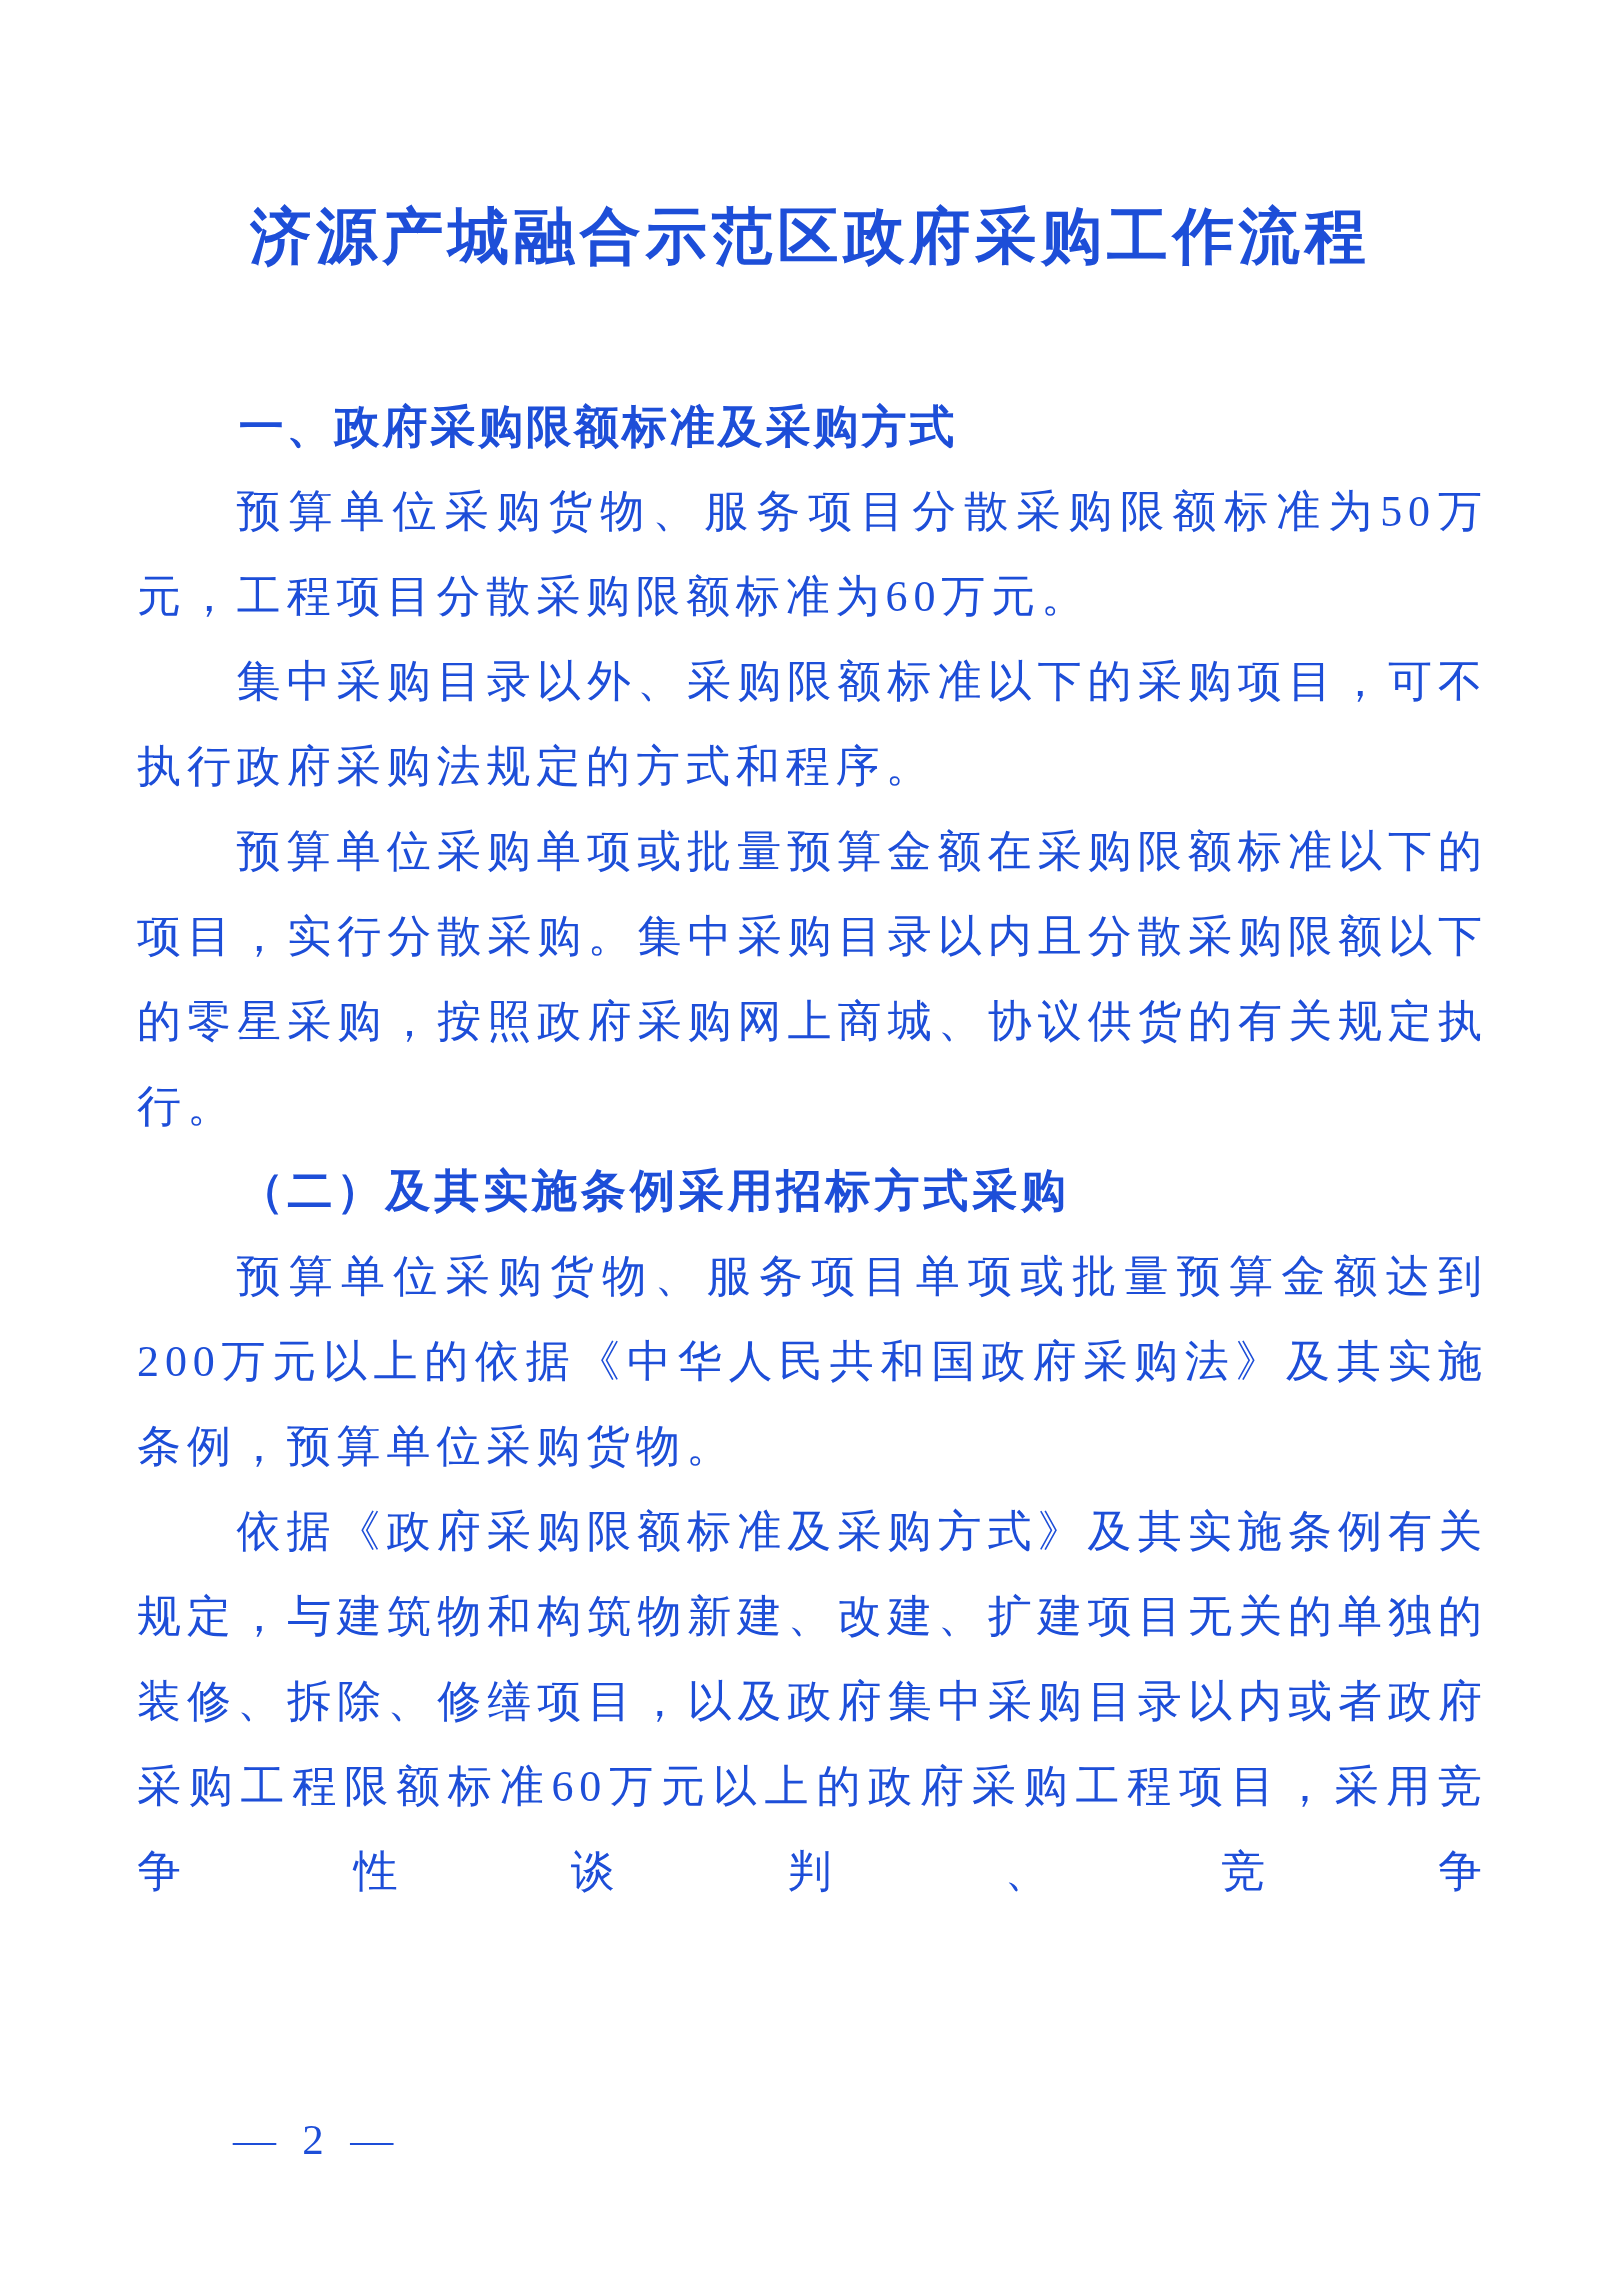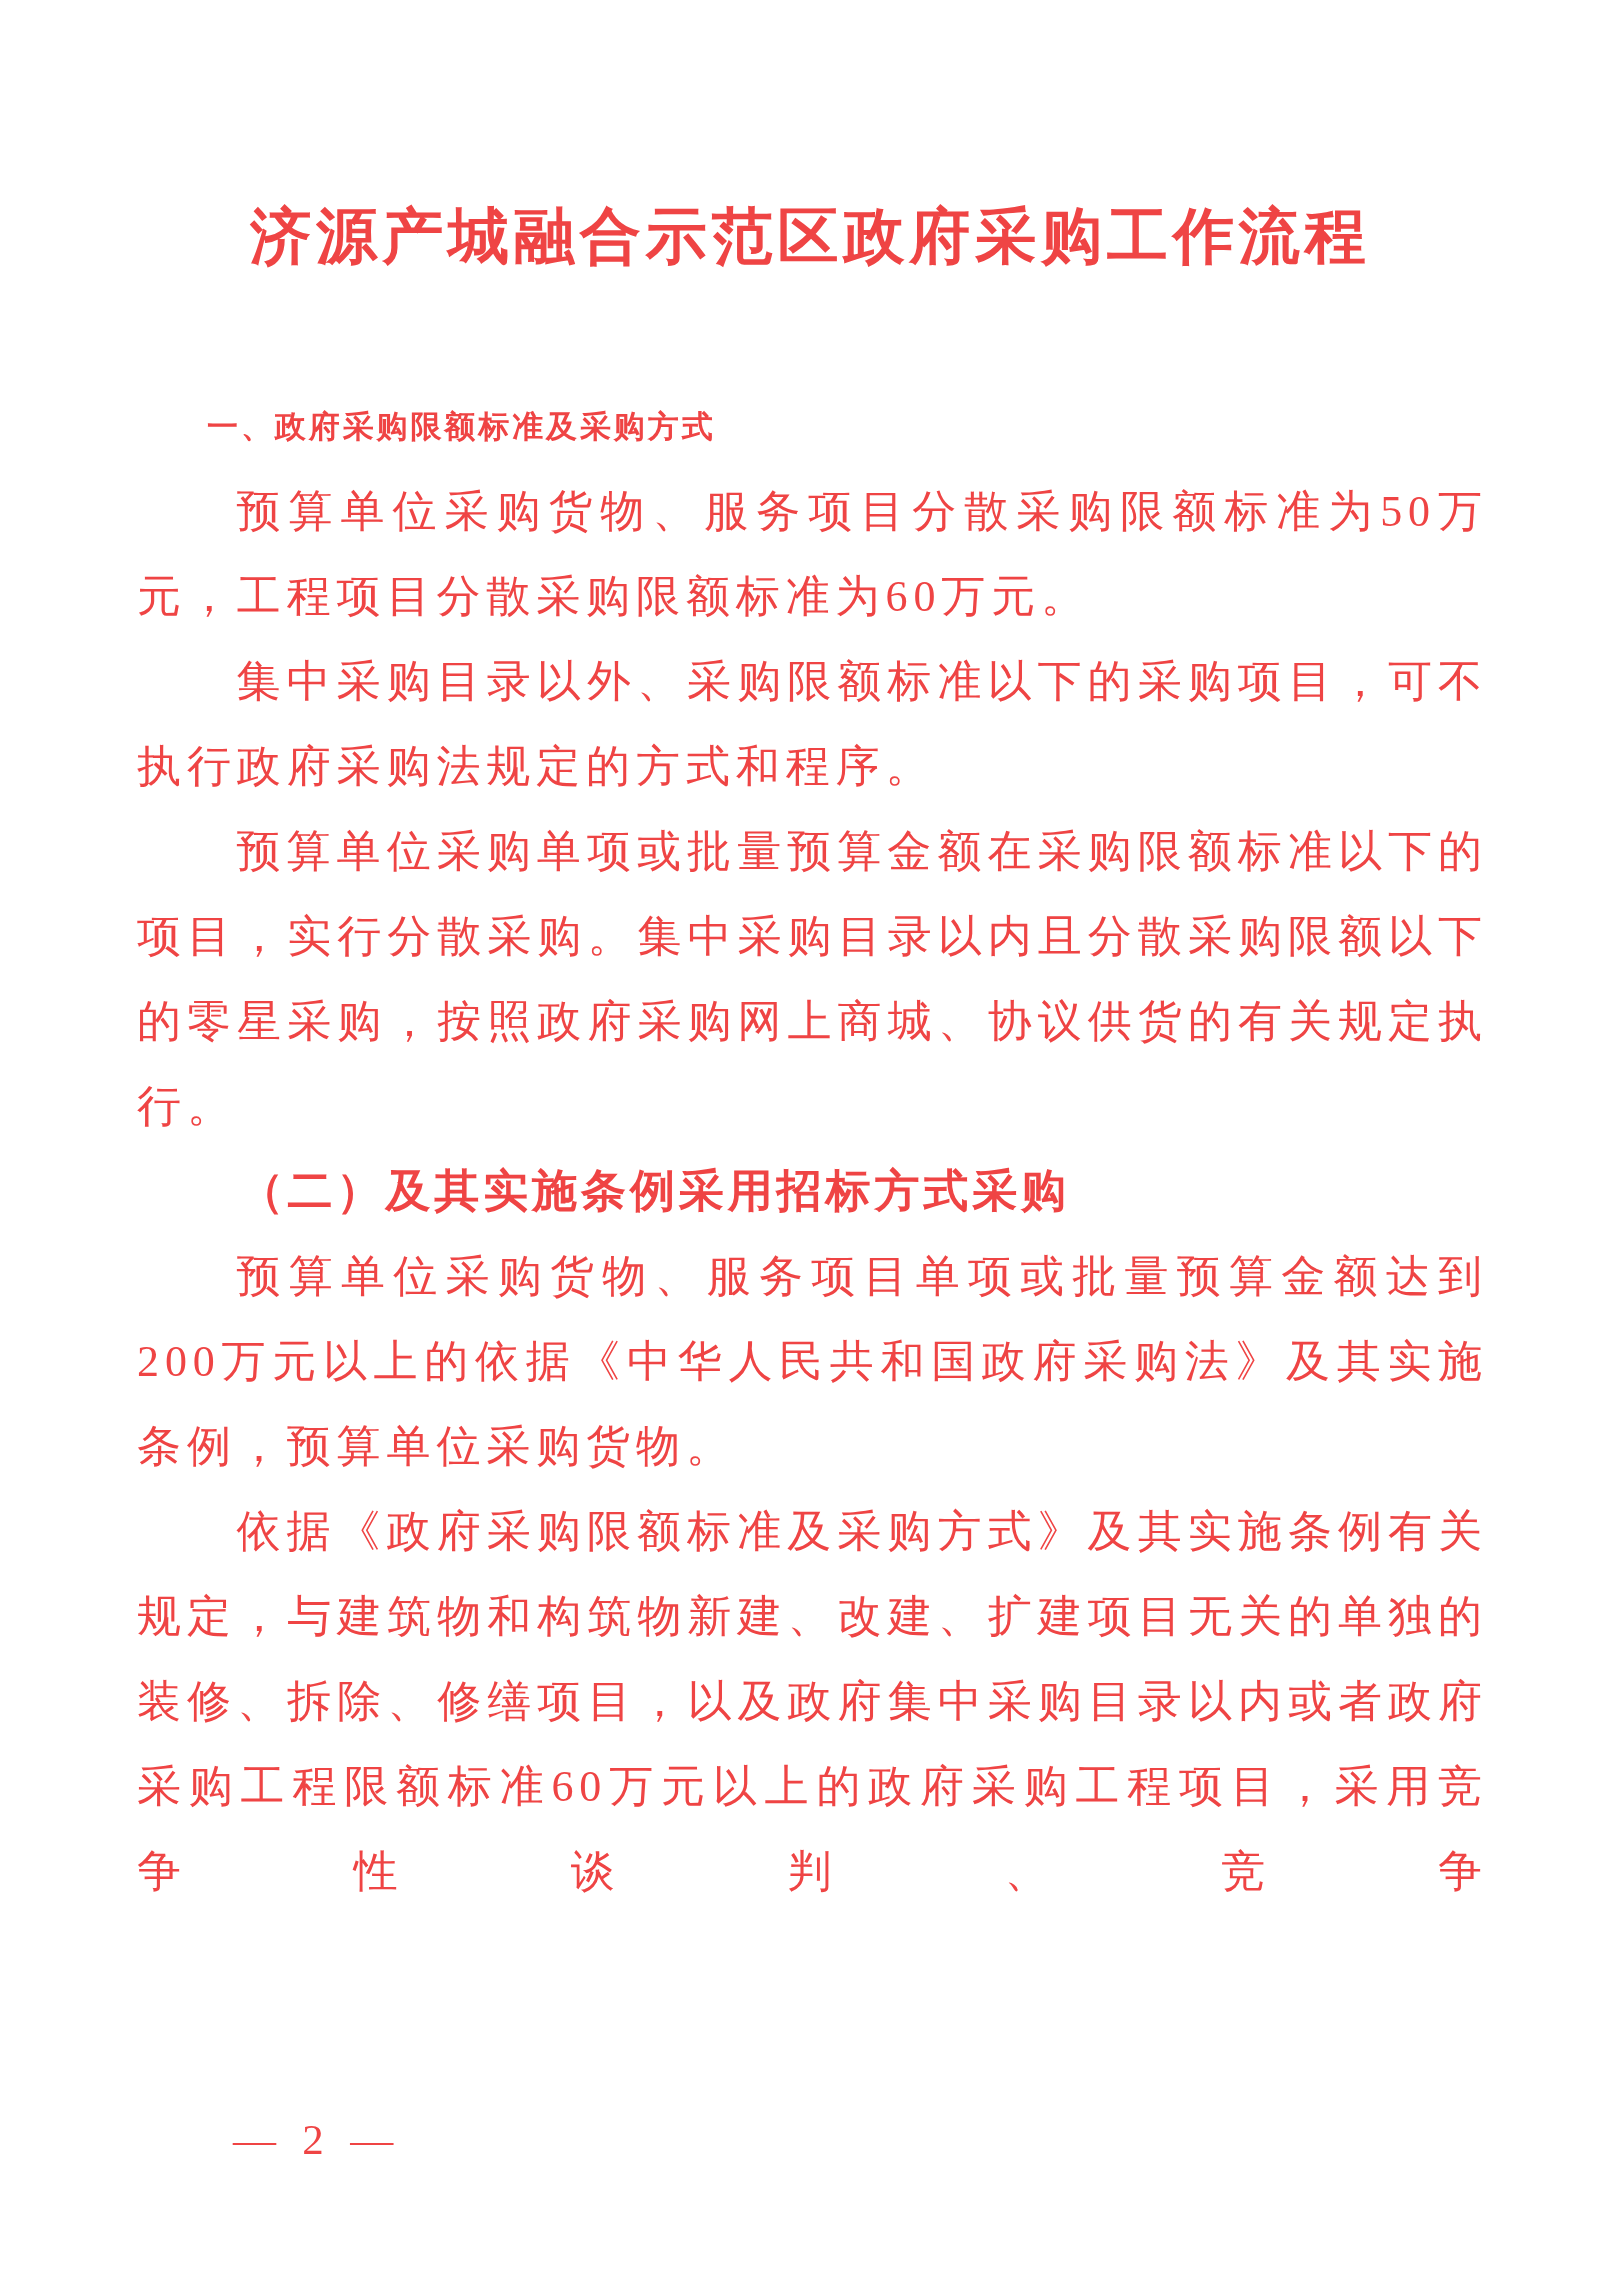--- a/index.html
+++ b/index.html
@@ -5,21 +5,21 @@
   html, body {
     margin: 0;
     padding: 0;
     background: #ffffff;
   }
   .page {
     position: relative;
     width: 1621px;
     height: 2293px;
     background: #ffffff;
-    color: #ef4444;
+    color: #1d4ed8;
     overflow: hidden;
     font-family: "Liberation Serif", serif;
   }
   .doc-title {
     position: absolute;
     top: 188px;
     left: 0;
     width: 100%;
     text-align: center;
     font-family: "Liberation Serif", serif;
@@ -39,21 +39,21 @@
     text-align: justify;
   }
   .content > * {
     margin: 0;
     padding: 0;
     text-indent: 2.26em;
   }
   .h-black {
     font-family: "Liberation Sans", sans-serif;
     font-weight: 700;
-    font-size: 31px;
+    font-size: 45px;
     letter-spacing: 2.9px;
     text-align: left;
   }
   .h-kai {
     font-family: "Liberation Serif", serif;
     font-weight: 700;
     font-size: 45px;
     letter-spacing: 3.9px;
     text-align: left;
   }

